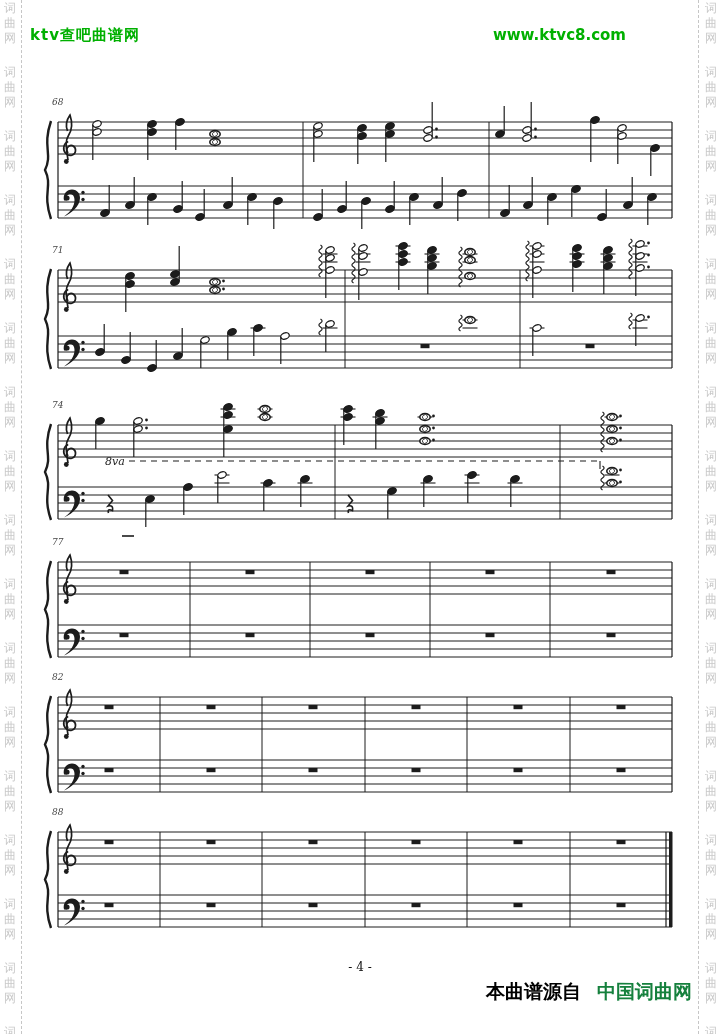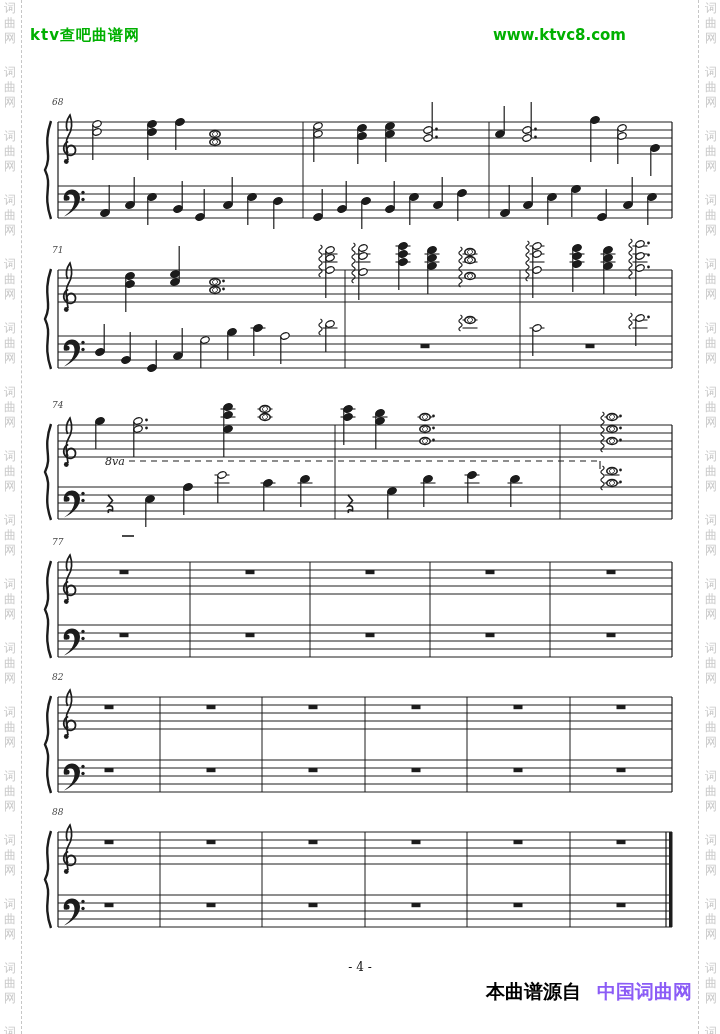--- a/index.html
+++ b/index.html
@@ -615,14 +615,14 @@
         <rect x="513.5" y="840" width="9" height="4.2" fill="#1c1c1c"></rect>
         <rect x="513.5" y="903" width="9" height="4.2" fill="#1c1c1c"></rect>
         <rect x="616.5" y="840" width="9" height="4.2" fill="#1c1c1c"></rect>
         <rect x="616.5" y="903" width="9" height="4.2" fill="#1c1c1c"></rect>
       </g>
       <line x1="122" y1="536" x2="134" y2="536" stroke="#1c1c1c" stroke-width="1.6"></line>
     </svg>
 
   <div class="pagenum">- 4 -</div>
   <div class="credit credit-label">本曲谱源自</div>
-  <div class="credit credit-site" style="color: #8b5cf6;">中国词曲网</div>
+  <div class="credit credit-site" style="color: #15803d;">中国词曲网</div>
 </div>
 
 </body></html>

